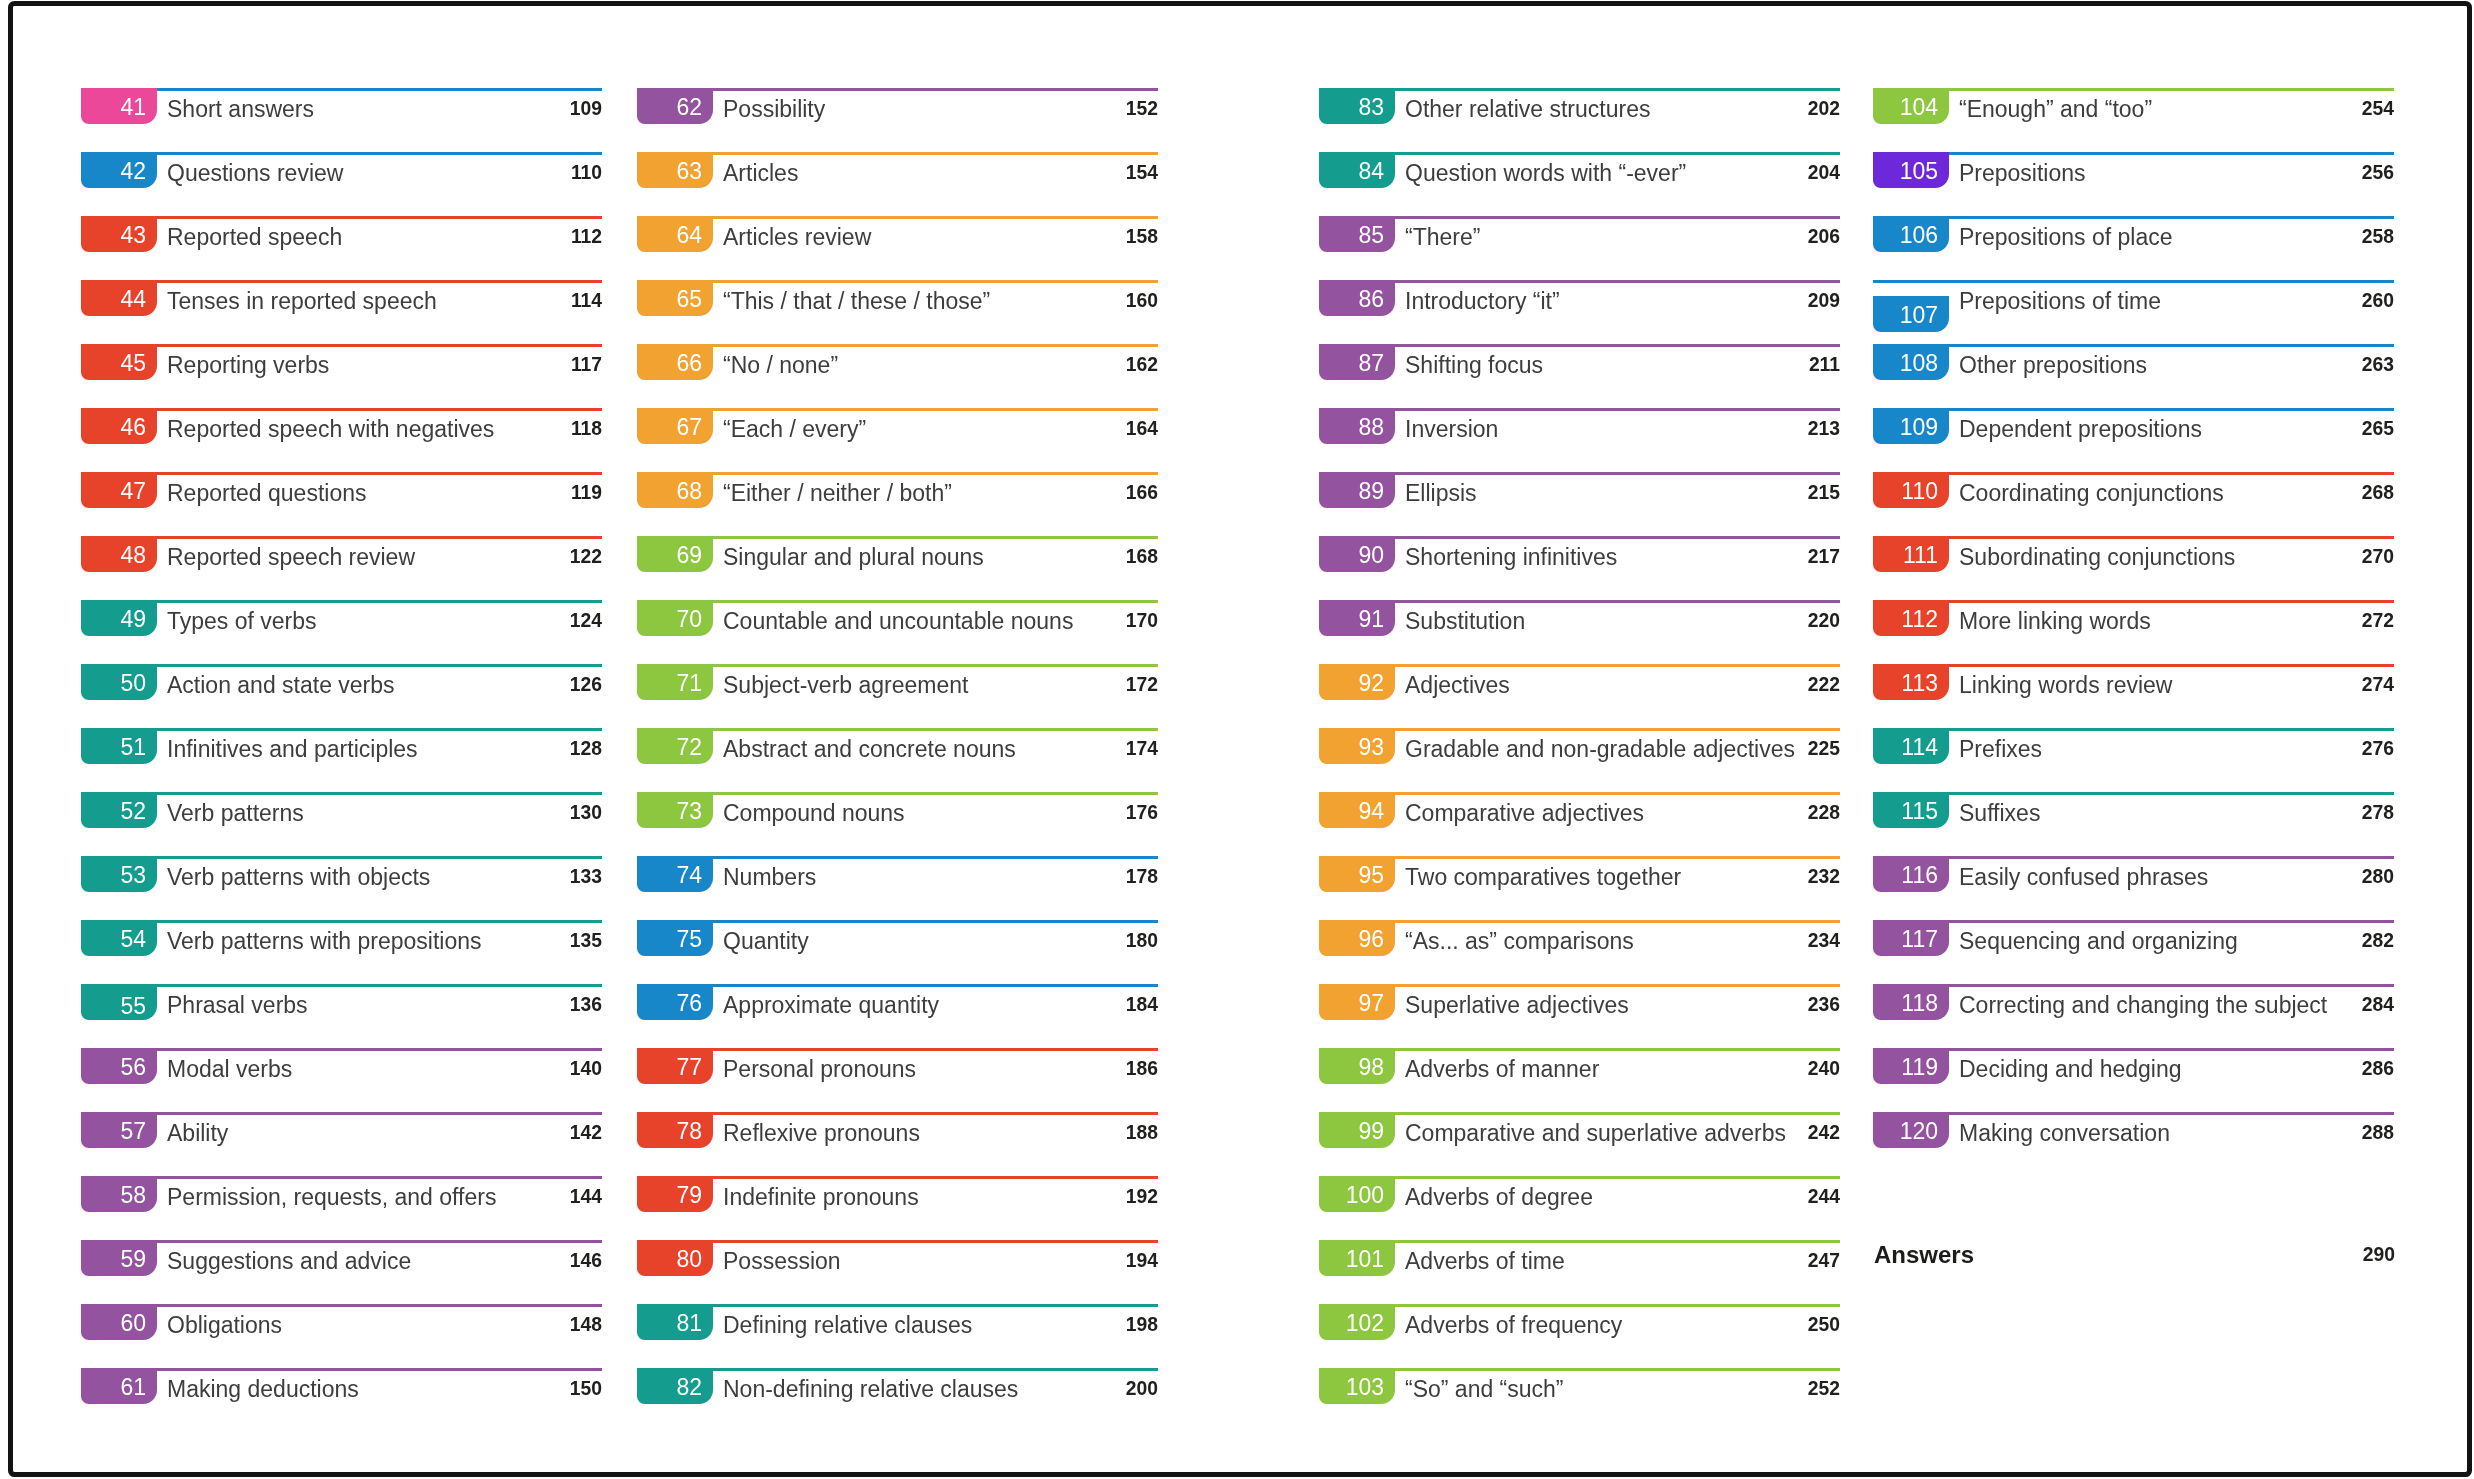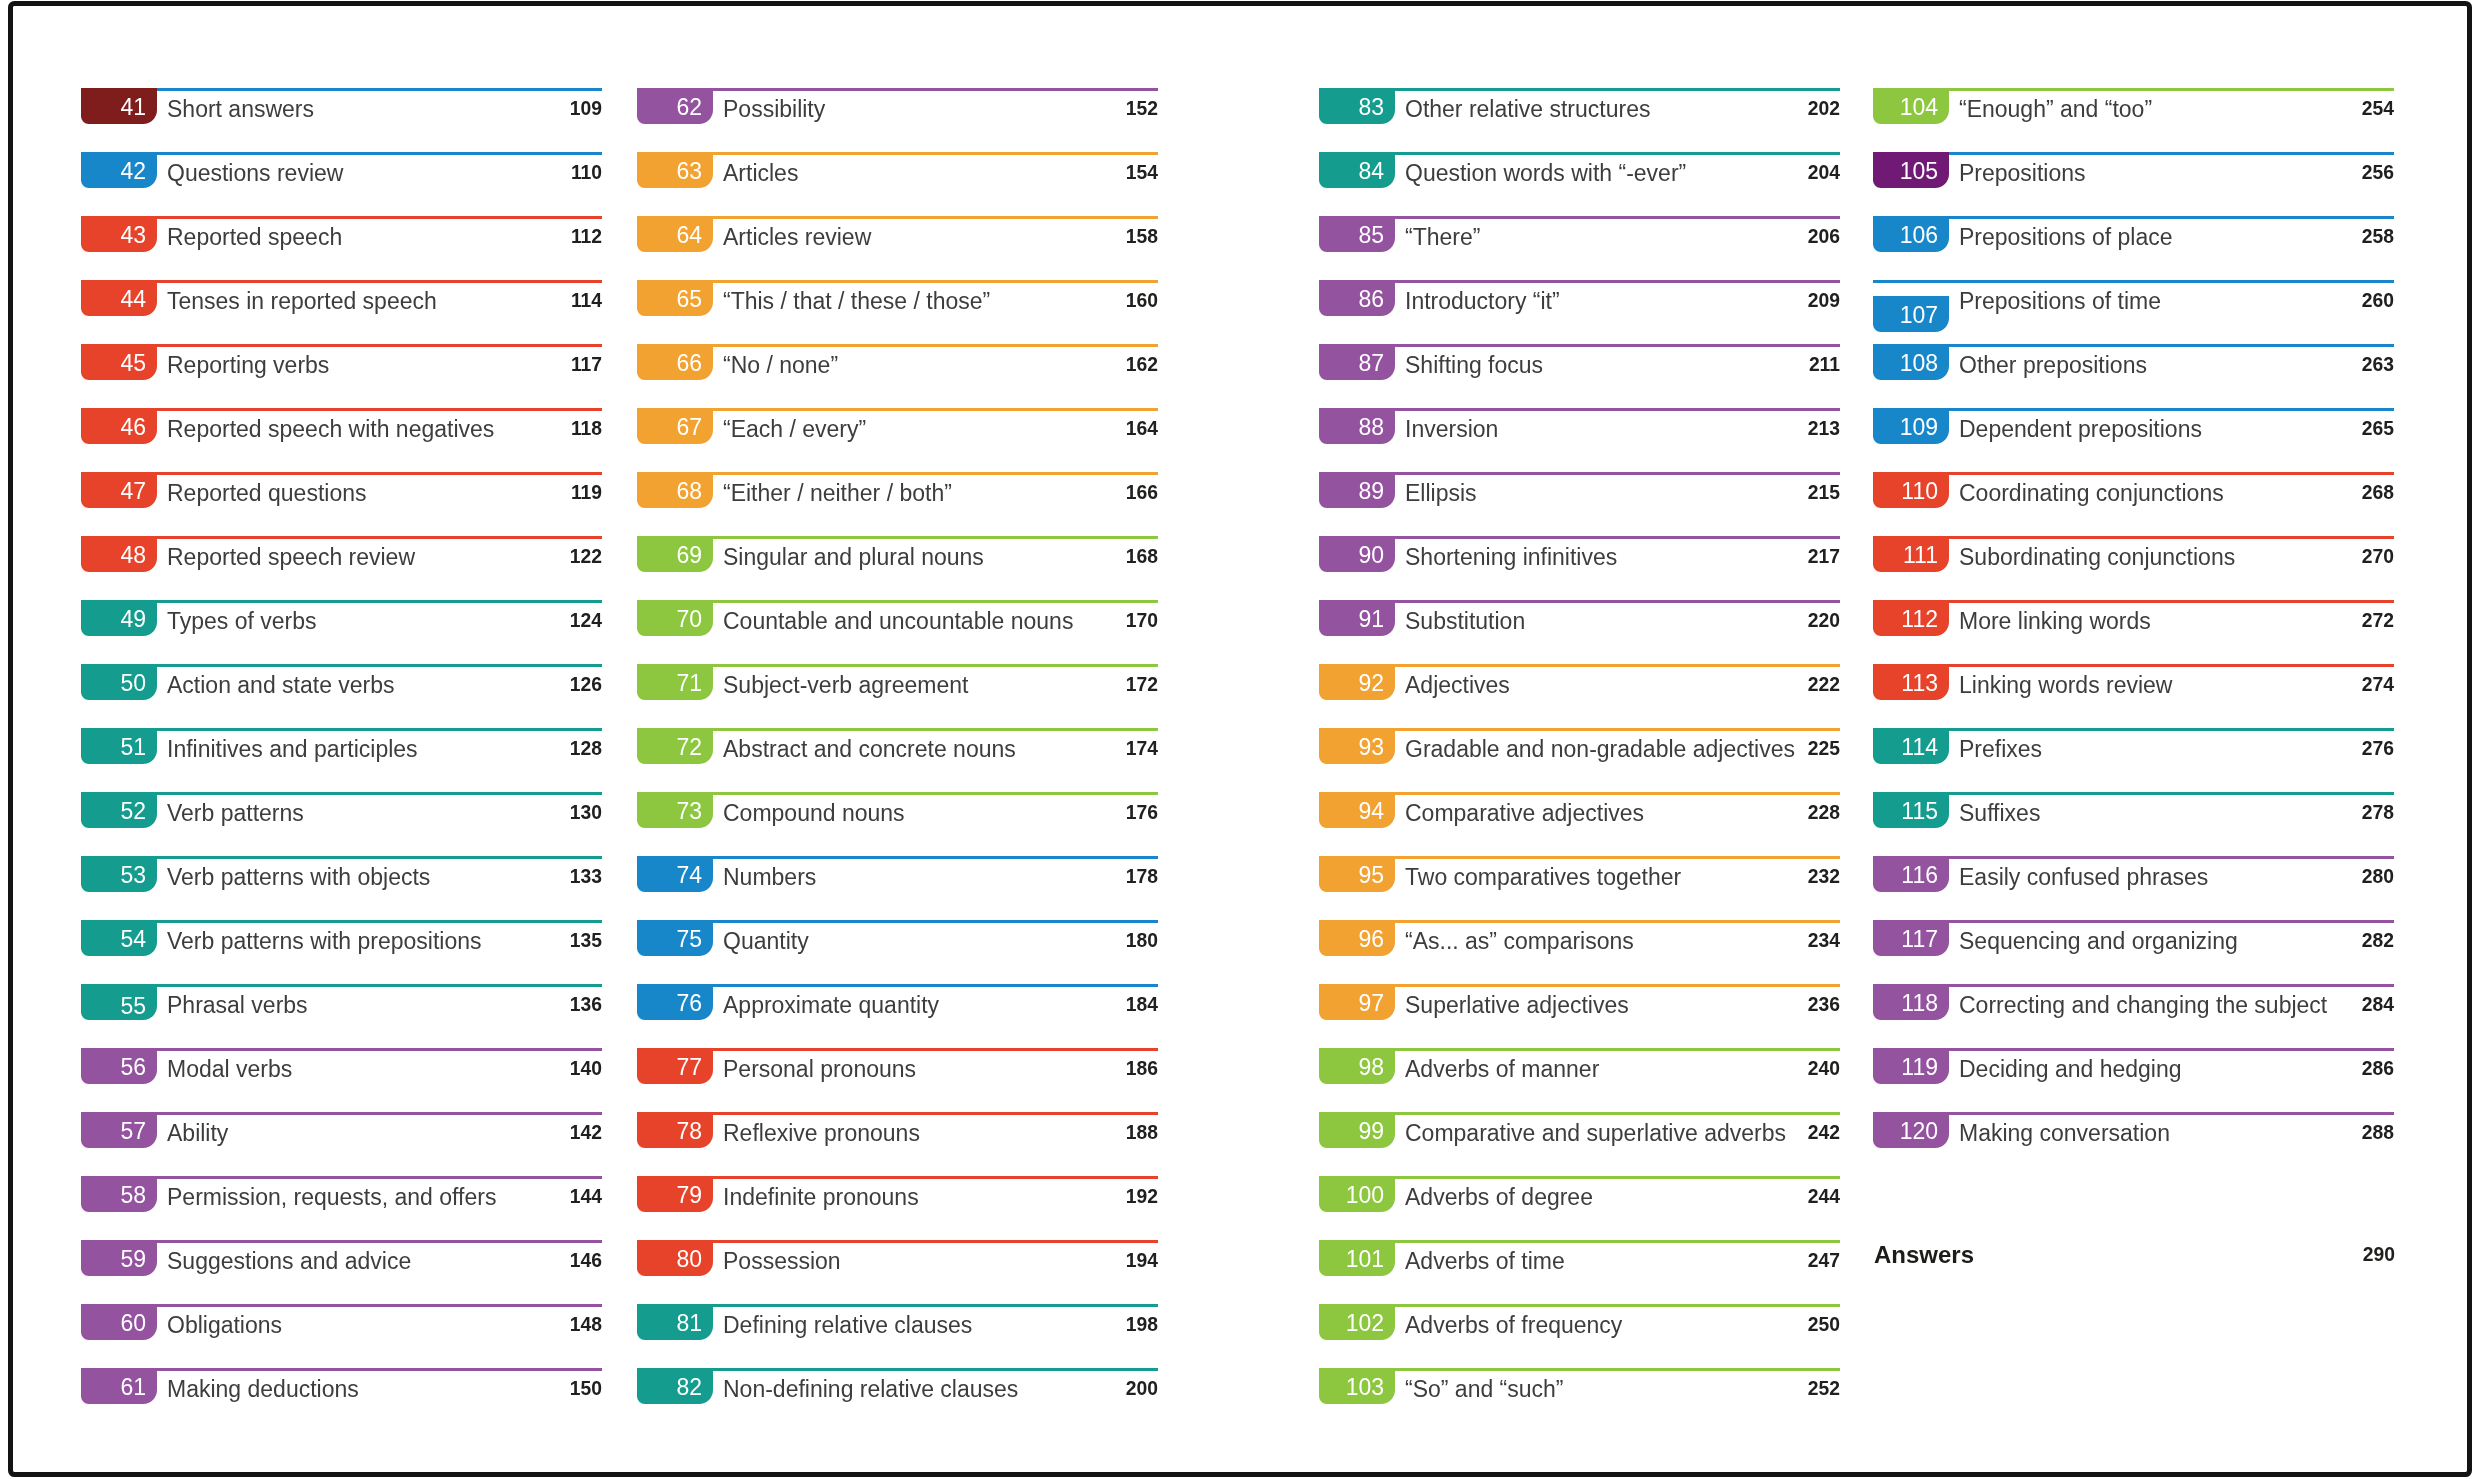--- a/index.html
+++ b/index.html
@@ -39,21 +39,21 @@
   }
 </style>
 </head>
 <body>
 
 <div class="frame"></div>
 
 <div class="col col1">
     <div class="row">
     <div class="rule" style="background: rgb(23, 135, 201);"></div>
-    <div class="badge" style="background: #7f1d1d; padding-left: 39px;">
+    <div class="badge" style="background: #ec4899; padding-left: 39px;">
       <span>41</span>
     </div>
     <div class="title">Short answers</div>
     <div class="pagenum">109</div>
   </div>
     <div class="row">
     <div class="rule" style="background: rgb(23, 135, 201);"></div>
     <div class="badge" style="background: rgb(23, 135, 201);">
       <span>42</span>
     </div>
@@ -557,21 +557,21 @@
   <div class="row">
     <div class="rule" style="background: rgb(141, 198, 63);"></div>
     <div class="badge" style="background: rgb(141, 198, 63);">
       <span>104</span>
     </div>
     <div class="title">“Enough” and “too”</div>
     <div class="pagenum">254</div>
   </div>
     <div class="row">
     <div class="rule" style="background: rgb(23, 135, 201);"></div>
-    <div class="badge" style="background: #701a75;">
+    <div class="badge" style="background: #6d28d9;">
       <span>105</span>
     </div>
     <div class="title">Prepositions</div>
     <div class="pagenum">256</div>
   </div>
     <div class="row">
     <div class="rule" style="background: rgb(23, 135, 201);"></div>
     <div class="badge" style="background: rgb(23, 135, 201);">
       <span>106</span>
     </div>

